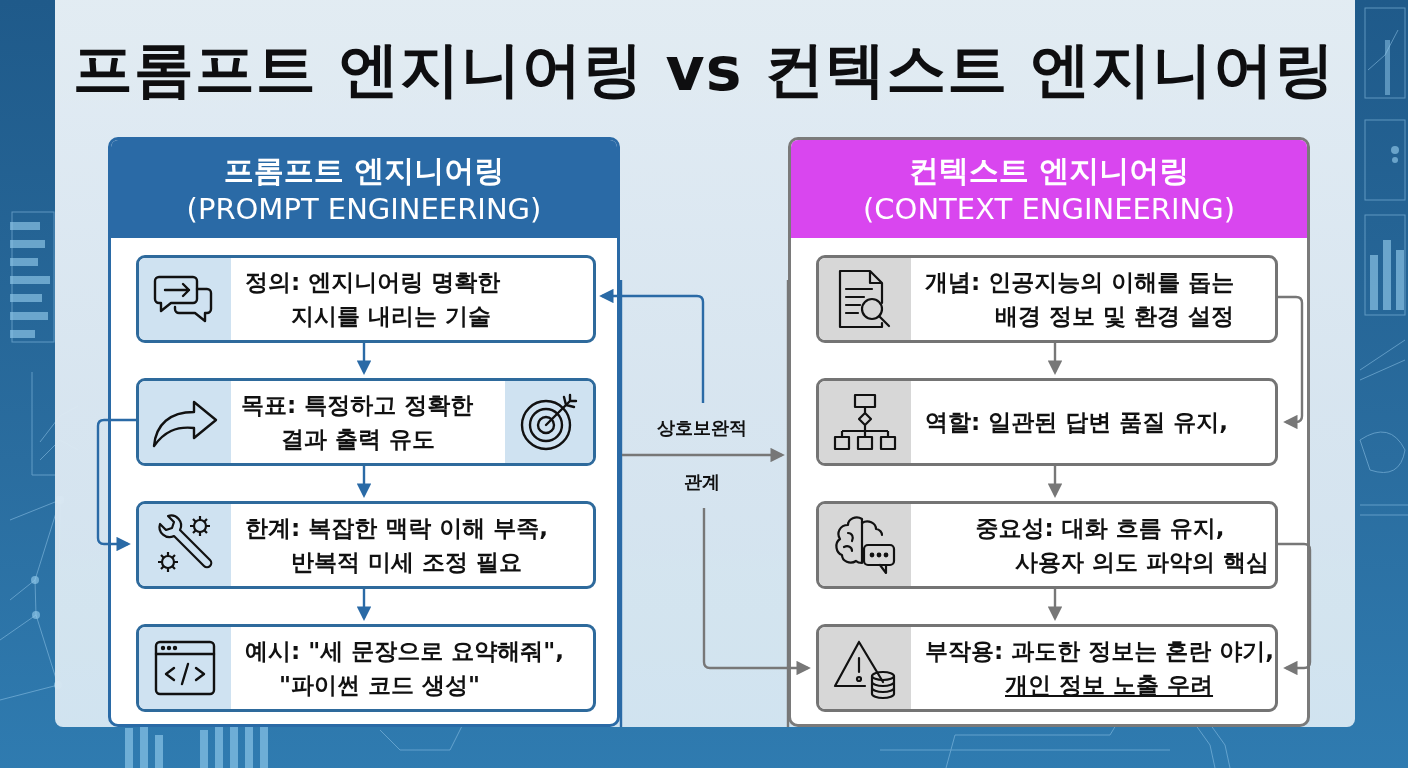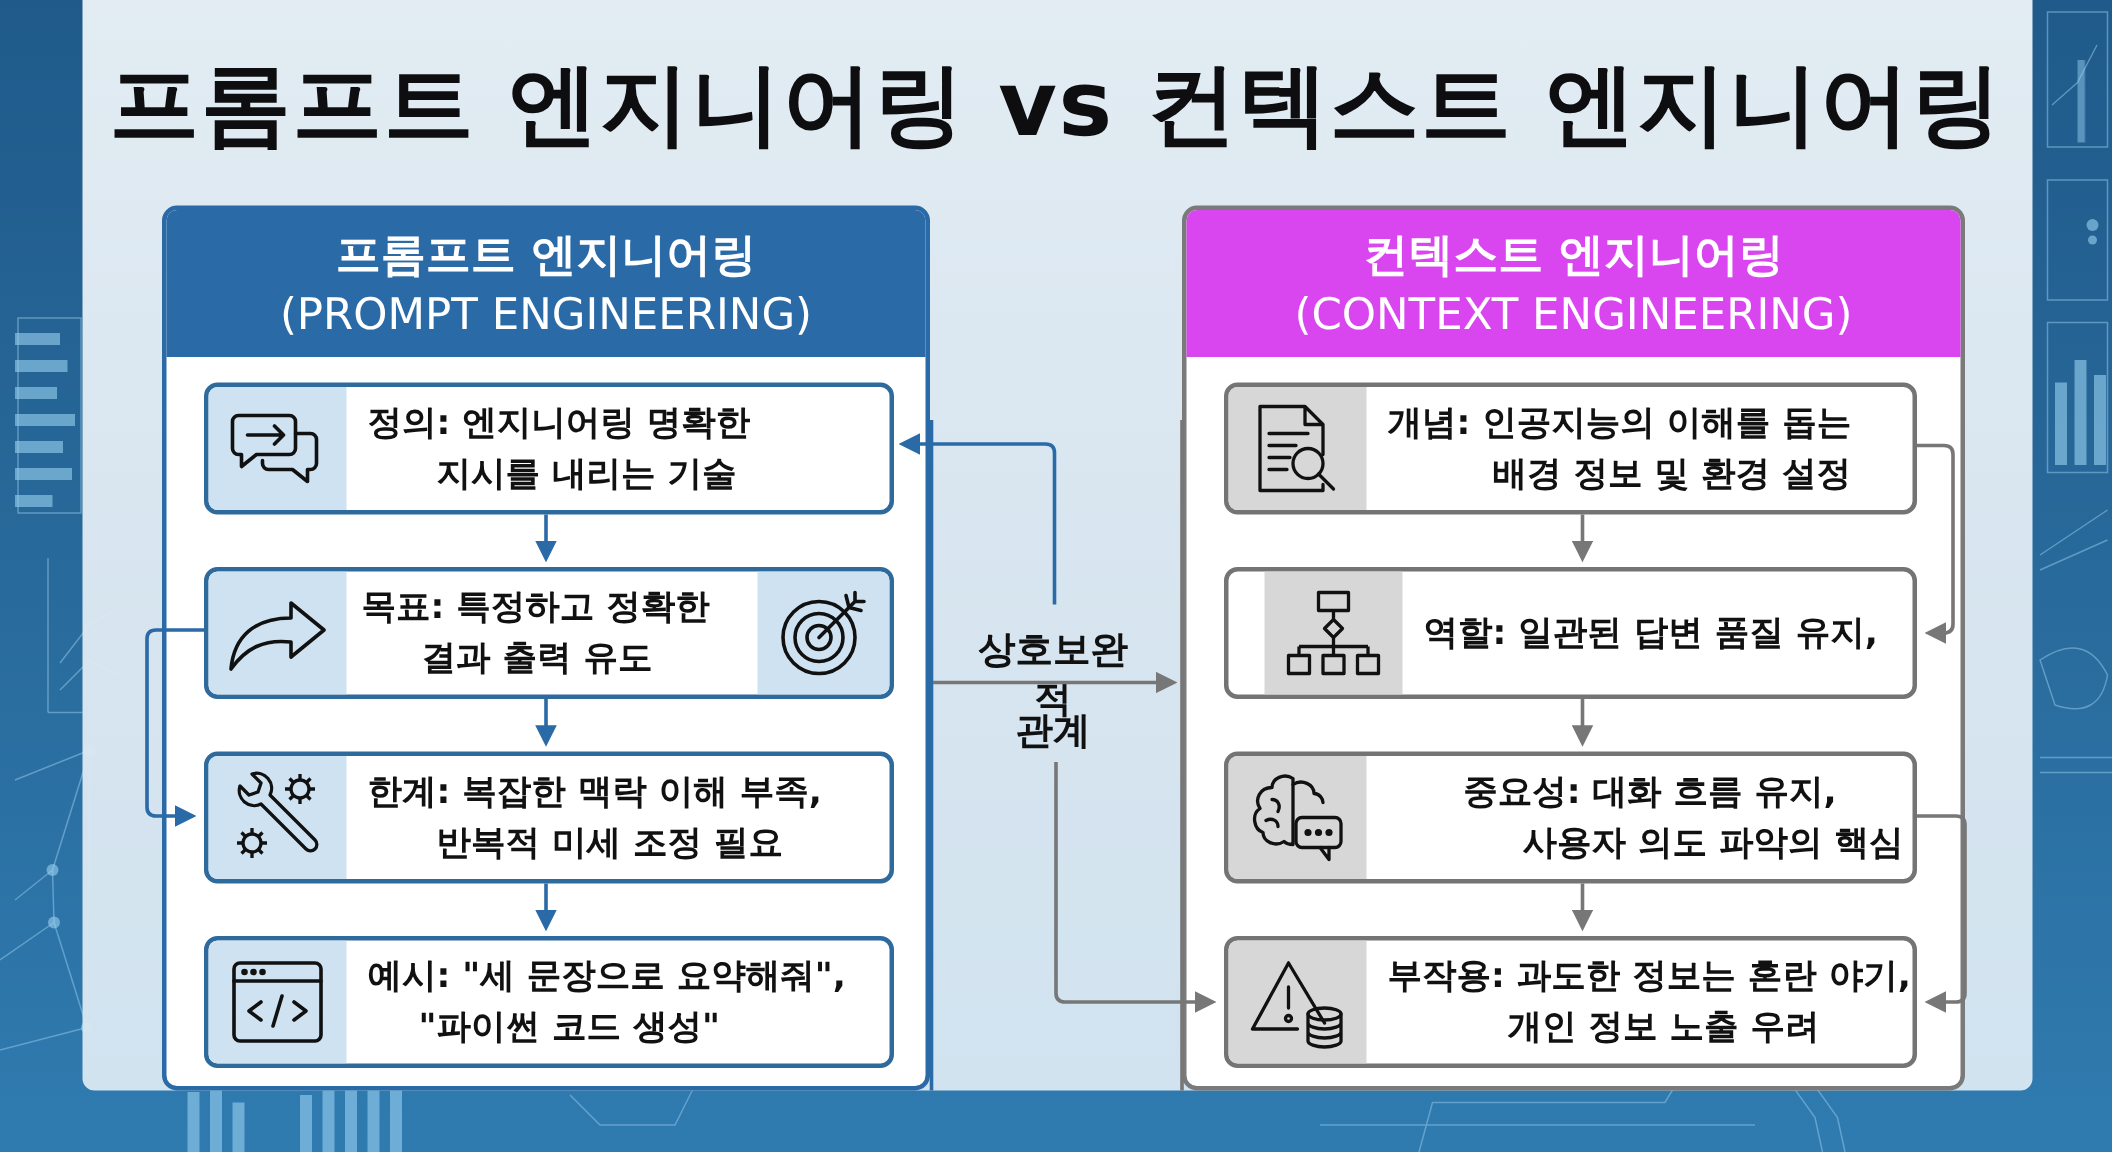--- a/index.html
+++ b/index.html
@@ -44,21 +44,21 @@
     width: 92px; height: 100%; display: flex; align-items: center; justify-content: center; flex: none;
   }
   .col.left .icon-cell { background: #cfe2f1; }
   .col.right .icon-cell { background: #d7d7d7; }
   .card .icon-cell.right-side { margin-left: auto; }
   .card .txt {
     flex: 1; font-size: 23px; font-weight: bold; color: #111; line-height: 34px; padding-left: 14px;
   }
   .card .txt .l2 { display: block; padding-left: 46px; }
   .middle-label {
-    position: absolute; font-size: 25px; font-weight: bold; color: #111; text-align: center;
+    position: absolute; font-size: 18px; font-weight: bold; color: #111; text-align: center;
   }
   svg.conn { position: absolute; left: 0; top: 0; width: 1408px; height: 768px; pointer-events: none; }
 </style>
 </head>
 <body>
 
 <svg class="bg-deco" viewBox="0 0 1408 768">
   <g stroke="#8fc3e6" stroke-width="1" fill="none" opacity="0.55">
 
     <line x1="10" y1="520" x2="60" y2="500"></line>
@@ -212,21 +212,21 @@
         <circle cx="38" cy="42" r="10"></circle>
           <path d="M45 49 l10 10"></path>
       </svg>
     </div>
     <div class="txt">
       <span>개념: 인공지능의 이해를 돕는</span>
       <span class="l2" style="padding-left:70px;">배경 정보 및 환경 설정</span>
     </div>
   </div>
 
-  <div class="card" style="top:238px;padding-left:24px;">
+  <div class="card" style="top:238px;">
     <div class="icon-cell">
       <svg width="66" height="62" viewBox="0 0 66 62" fill="none" stroke="#111" stroke-width="2.2" stroke-linejoin="round">
         <rect x="23" y="4" width="20" height="12"></rect>
         <path d="M33 16 v6 M33 22 l6 6 -6 6 -6 -6 z M33 34 v6 M10 40 h46 M10 40 v6 M56 40 v6 M33 40 v6"></path>
         <rect x="3" y="46" width="14" height="12"></rect>
           <rect x="26" y="46" width="14" height="12"></rect>
           <rect x="49" y="46" width="14" height="12"></rect>
       </svg>
     </div>
     <div class="txt">
@@ -258,21 +258,21 @@
       <svg width="68" height="64" viewBox="0 0 68 64" fill="none" stroke="#111" stroke-width="2.2" stroke-linejoin="round" stroke-linecap="round">
         <path d="M28 6 L52 46 M28 6 L4 50 h30"></path>
         <path d="M28 22 v14"></path>
           <circle cx="28" cy="43" r="2"></circle>
         <ellipse cx="52" cy="40" rx="11" ry="4"></ellipse>
         <path d="M41 40 v18 c0 2 5 4 11 4 s11 -2 11 -4 v-18 M41 46 c0 2 5 4 11 4 s11 -2 11 -4 M41 52 c0 2 5 4 11 4 s11 -2 11 -4"></path>
       </svg>
     </div>
     <div class="txt">
       <span>부작용: 과도한 정보는 혼란 야기,</span>
-      <span class="l2" style="padding-left:80px;">개인 정보 노출 우려</span>
+      <span class="l2" style="padding-left:80px;text-decoration:underline;">개인 정보 노출 우려</span>
     </div>
   </div>
 </div>
 
 <div class="middle-label" style="left:640px; top:416px; width:124px;">상호보완적</div>
 <div class="middle-label" style="left:640px; top:470px; width:124px;">관계</div>
 
 <svg class="conn" viewBox="0 0 1408 768">
   <defs>
     <marker id="ab" viewBox="0 0 10 10" refX="8" refY="5" markerWidth="6" markerHeight="6" orient="auto">

